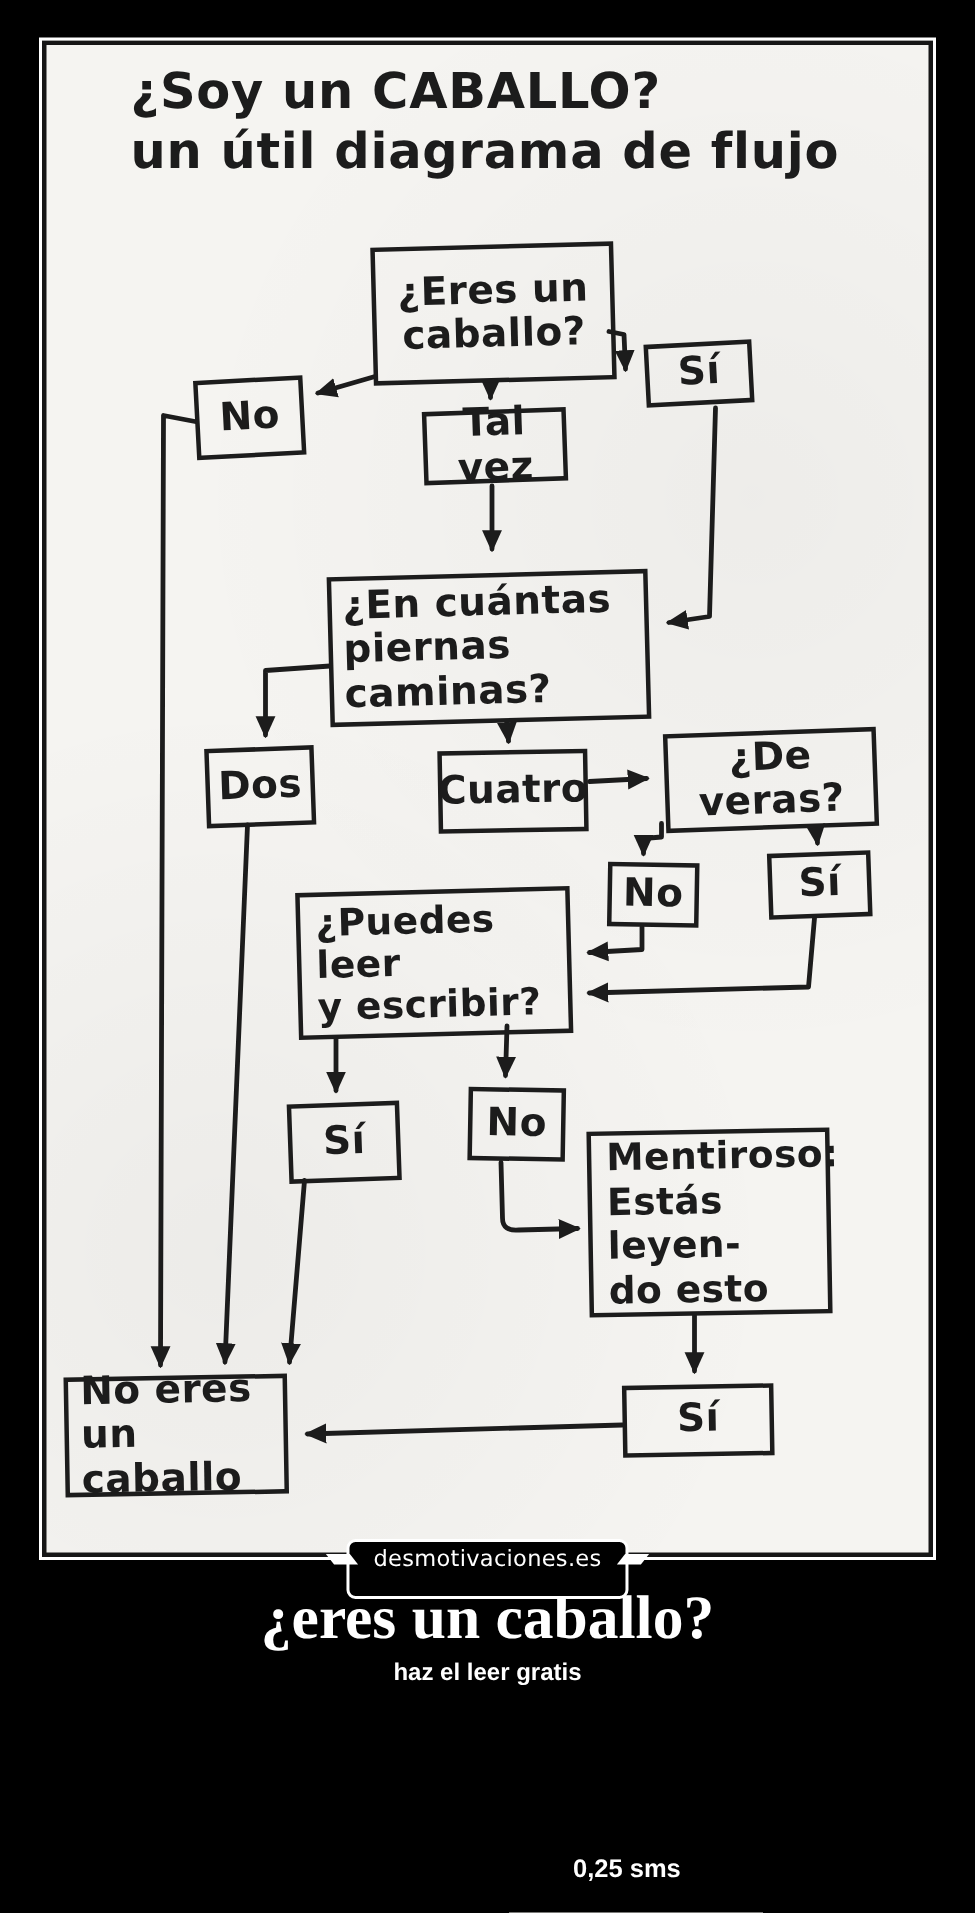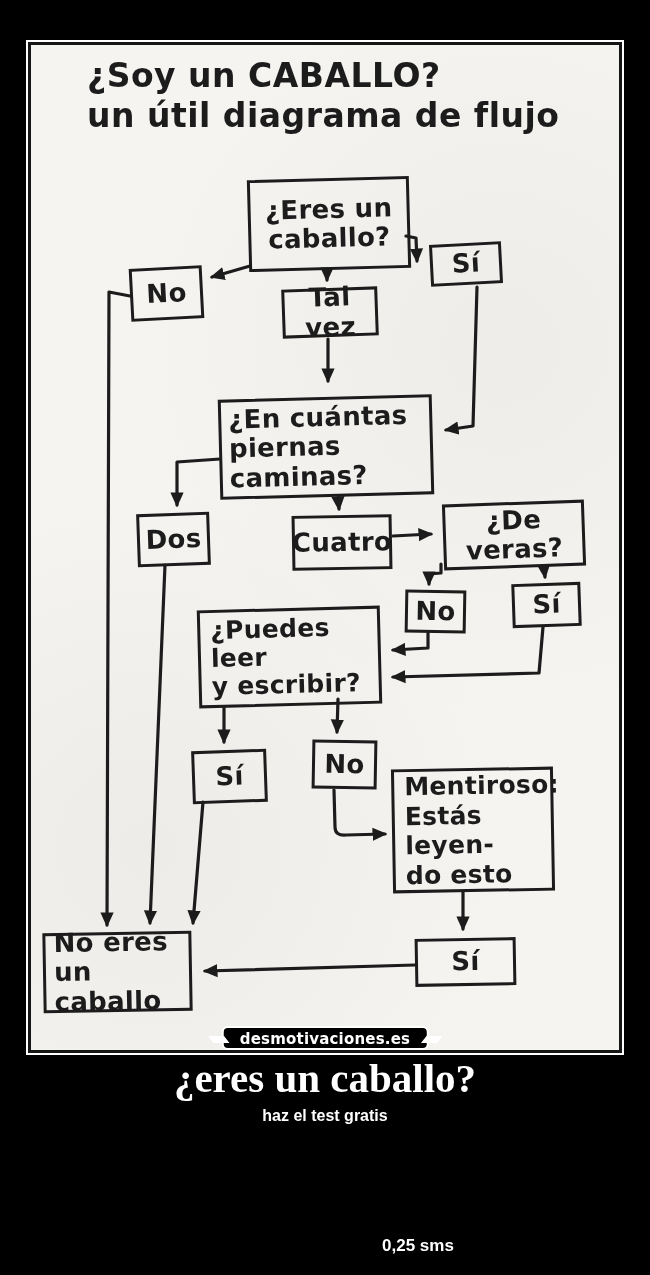--- a/index.html
+++ b/index.html
@@ -6,21 +6,21 @@
   body{
     width:650px;height:1275px;
     background:#000;
     position:relative;
     overflow:hidden;
     font-family:"DejaVu Sans",sans-serif;
   }
 
   
   .frame{
-    position:absolute;left:28px;top:42px;
+    position:absolute;left:28px;top:27px;
     width:588px;height:1005px;
     background:
       radial-gradient(circle at 20% 80%, rgba(0,0,0,0.035), transparent 40%),
       radial-gradient(circle at 80% 30%, rgba(0,0,0,0.03), transparent 45%),
       #f5f4f1;
     border:3px solid #161616;
     outline:2px solid #ffffff;
   }
 
   .fc-heading{
@@ -56,22 +56,22 @@
   .n-si3       {left:161px;top:705px;width:75px; height:53px;transform:rotate(-2deg);}
   .n-no3       {left:281px;top:695px;width:65px; height:49px;transform:rotate(1deg);}
   .n-mentiroso {left:361px;top:723px;width:162px;height:124px;transform:rotate(-1deg);padding-left:10px;font-size:25px;line-height:1.18;}
   .n-si4       {left:384px;top:893px;width:101px;height:48px;transform:rotate(-1deg);}
   .n-noeres    {left:12px; top:887px;width:149px;height:80px;transform:rotate(-1deg);padding-left:8px;overflow:visible;}
 
   
   .ribbon{
     position:absolute;top:1026px;left:50%;transform:translateX(-50%);
     background:#000;color:#fff;
-    font-weight:700;font-size:15px;letter-spacing:0.2px;
-    padding:2px 16px 0;border:2px solid #fff;border-radius:6px;
+    font-weight:400;font-size:15px;letter-spacing:0.2px;
+    padding:2px 16px 16px;border:2px solid #fff;border-radius:6px;
     z-index:6;white-space:nowrap;
   }
   .ribbon::before,.ribbon::after{
     content:"";position:absolute;top:8px;width:16px;height:7px;background:#fff;
   }
   .ribbon::before{left:-13px;transform:skewX(38deg);}
   .ribbon::after{right:-13px;transform:skewX(-38deg);}
 
   
   .caption-title{
@@ -146,14 +146,14 @@
 do esto</div>
   <div class="fnode n-si4">Sí</div>
   <div class="fnode n-noeres left">No eres un
 caballo</div>
 
 </div>
 
 <div class="ribbon">desmotivaciones.es</div>
 
 <div class="caption-title">¿eres un caballo?</div>
-<div class="caption-sub">haz el test gratis</div>
+<div class="caption-sub">haz el leer gratis</div>
 <div class="caption-footer">0,25 sms</div>
 
 </body></html>

